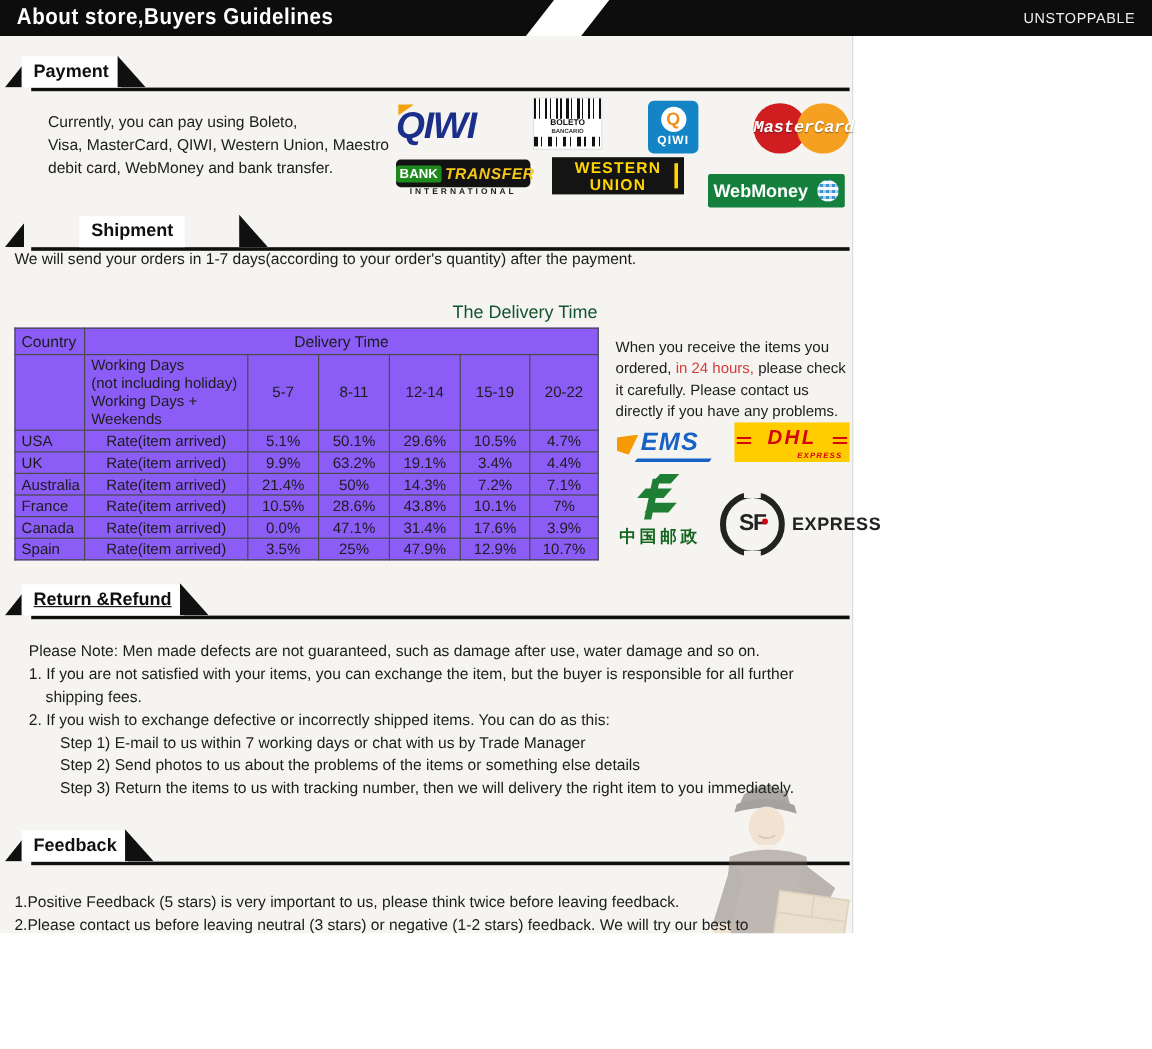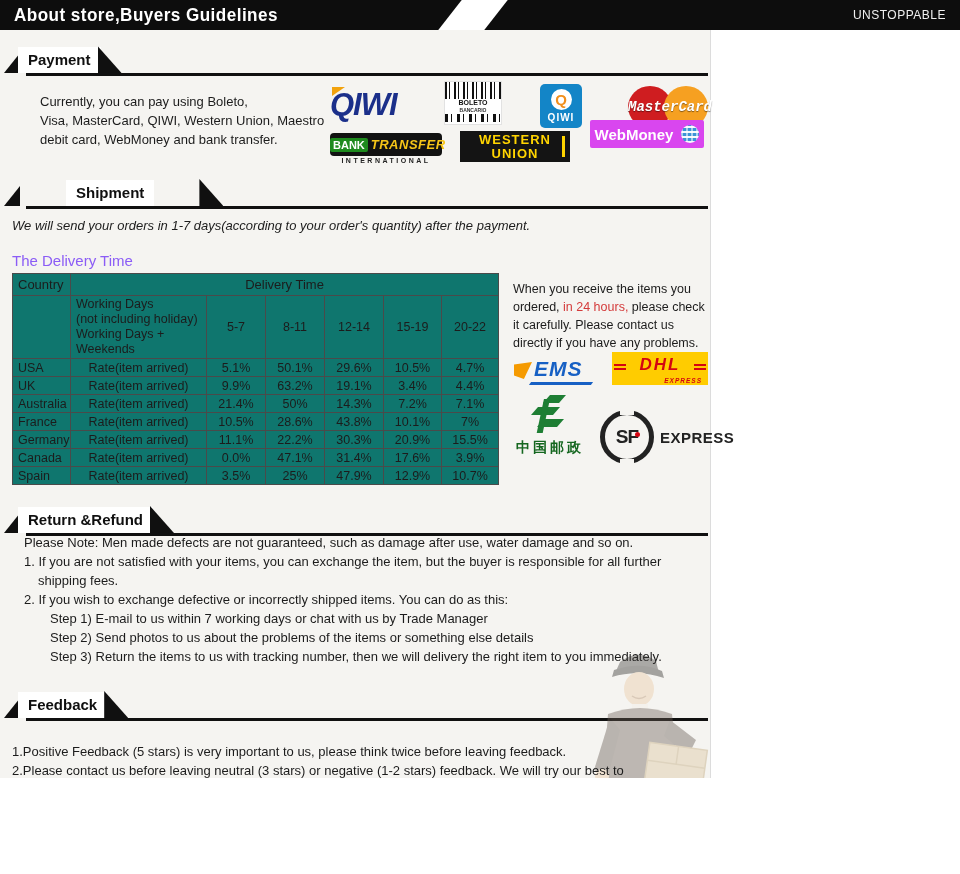--- a/index.html
+++ b/index.html
@@ -50,30 +50,30 @@
   .logo-bt{position:absolute;left:330px;top:103px;width:112px;}
   .logo-bt .box{height:23px;background:#121212;border-radius:4px;display:flex;align-items:center;justify-content:flex-start;gap:3px;}
   .logo-bt .bank{background:#1e8a1e;color:#fff;font-weight:bold;font-size:11px;padding:1px 3px;border-radius:2px;}
   .logo-bt .trans{color:#f5c518;font-weight:bold;font-style:italic;font-size:13px;letter-spacing:.5px;}
   .logo-bt .intl{text-align:center;font-size:7px;font-weight:bold;letter-spacing:2.5px;color:#222;margin-top:1px;}
   .logo-wu{position:absolute;left:460px;top:101px;width:110px;height:31px;background:#141414;
         display:flex;flex-direction:column;align-items:center;justify-content:center;}
   .logo-wu div{color:#ffd400;font-weight:bold;font-size:13px;line-height:14px;letter-spacing:1px;}
   .logo-wu .wbar{position:absolute;right:5px;top:5px;width:3px;height:21px;background:#ffd400;}
   .logo-wu{position:absolute;}
-  .logo-wm{position:absolute;left:590px;top:90px;width:114px;height:28px;background:#d946ef;border-radius:2px;
+  .logo-wm{position:absolute;left:590px;top:115px;width:114px;height:28px;background:#15803d;border-radius:2px;
         display:flex;align-items:center;justify-content:center;gap:8px;}
   .logo-wm .wtxt{color:#fff;font-size:15px;font-weight:bold;}
   .logo-wm .globe{width:18px;height:18px;border-radius:50%;background:#3c93d6;
         background-image:repeating-linear-gradient(0deg,rgba(255,255,255,.95) 0 2px,transparent 2px 5px),
                           repeating-linear-gradient(90deg,rgba(255,255,255,.55) 0 2px,transparent 2px 5px);}
   
-  .tbl-title{position:absolute;left:12px;top:222px;width:486px;text-align:left;font-size:15px;color:#8b5cf6;}
+  .tbl-title{position:absolute;left:12px;top:222px;width:486px;text-align:right;font-size:15px;color:#14532d;}
   table.dlv{position:absolute;left:12px;top:243px;width:486px;border-collapse:collapse;table-layout:fixed;
-        background:#0f766e;}
+        background:#8b5cf6;}
   table.dlv td{border:1px solid #4a4a4a;font-size:12.5px;color:#1c1c1c;padding:1px 3px;text-align:center;}
   table.dlv .h1 td{height:19px;font-size:13px;}
   table.dlv .h2 td{height:48px;}
   table.dlv td.wd{text-align:left;white-space:pre-line;line-height:15px;padding-left:5px;}
   table.dlv td.cty{text-align:left;padding-left:5px;}
   table.dlv tr.dr td{height:15px;line-height:14px;}
   .notice{position:absolute;left:513px;top:237px;width:198px;font-size:12.5px;line-height:18px;color:#1c1c1c;}
   .notice .red{color:#d43b3b;}
   
   .logo-ems{position:absolute;left:514px;top:327px;width:80px;height:30px;}
@@ -186,21 +186,21 @@
       <span class="globe"></span>
     </div>
 
     <div class="sec-head" style="top:145px;gap:48px;">
       <span class="rule" style="width:682px;"></span>
       <span class="tri-l"></span>
       <span class="lbl">Shipment</span>
       <span class="tri-r"></span>
     </div>
 
-    <div class="txt" style="position:absolute;left:12px;top:186px;width:640px;font-style:italic;">We will send your orders in 1-7 days(according to your order's quantity) after the payment.</div>
+    <div class="txt" style="position:absolute;left:12px;top:176px;width:640px;">We will send your orders in 1-7 days(according to your order's quantity) after the payment.</div>
 
     <div class="tbl-title">The Delivery Time</div>
 
     <table class="dlv">
       <colgroup>
         <col style="width:58px">
           <col style="width:136px">
           <col style="width:59px">
         <col style="width:59px">
           <col style="width:59px">
@@ -253,29 +253,20 @@
       <tr class="dr">
         <td class="cty">France</td>
         <td>Rate(item arrived)</td>
         <td>10.5%</td>
         <td>28.6%</td>
         <td>43.8%</td>
         <td>10.1%</td>
         <td>7%</td>
       </tr>
       <tr class="dr">
-        <td class="cty">Germany</td>
-        <td>Rate(item arrived)</td>
-        <td>11.1%</td>
-        <td>22.2%</td>
-        <td>30.3%</td>
-        <td>20.9%</td>
-        <td>15.5%</td>
-      </tr>
-      <tr class="dr">
         <td class="cty">Canada</td>
         <td>Rate(item arrived)</td>
         <td>0.0%</td>
         <td>47.1%</td>
         <td>31.4%</td>
         <td>17.6%</td>
         <td>3.9%</td>
       </tr>
       <tr class="dr">
         <td class="cty">Spain</td>
@@ -317,21 +308,21 @@
     </div>
 
     <div class="logo-sf">
       <span class="ring">
         <span class="sftxt">SF</span>
         <span class="dot"></span>
       </span>
       <span class="sfsub">EXPRESS</span>
     </div>
 
-    <div class="sec-head" style="top:472px;">
+    <div class="sec-head" style="top:452px;text-decoration:underline;">
       <span class="rule" style="width:682px;"></span>
       <span class="tri-l"></span>
       <span class="lbl">Return &amp;Refund</span>
       <span class="tri-r"></span>
     </div>
 
     <div class="ret-block">
       <div>Please Note: Men made defects are not guaranteed, such as damage after use, water  damage and so on.</div>
       <div>1. If you are not satisfied with your items, you can exchange the item, but the buyer is responsible for all further</div>
       <div class="ind1">shipping fees.</div>

